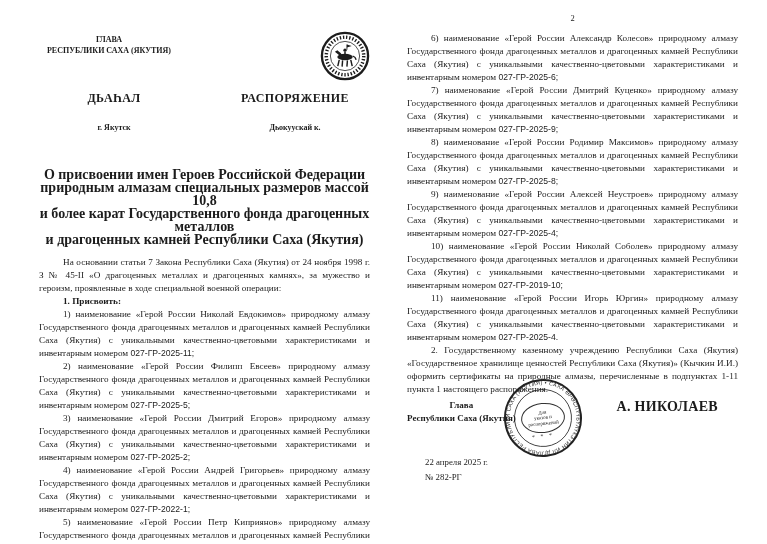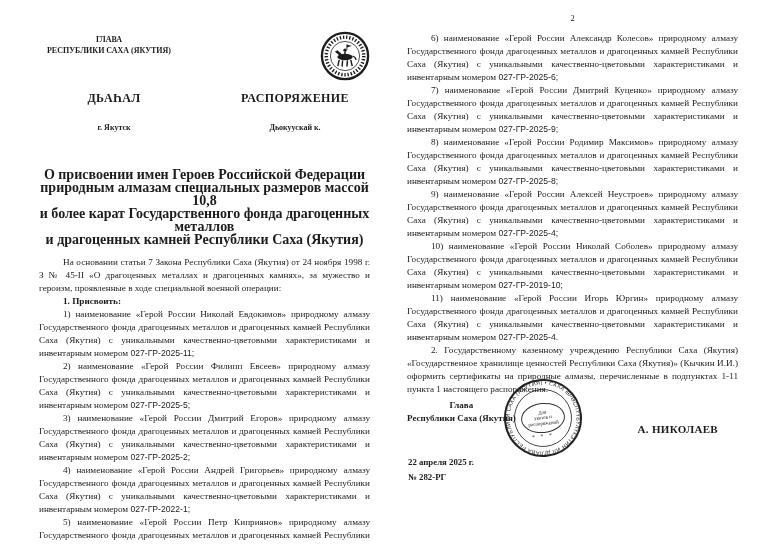--- a/index.html
+++ b/index.html
@@ -26,31 +26,31 @@
   .item { text-indent:24px; }
   .inv { font-family:"Liberation Sans","DejaVu Sans",sans-serif; font-size:8.6px; }
 
   
   .pagenum { margin-top:13px; text-align:center; font-size:8.5px; }
   .items2 { margin-top:9px; }
   .point2 { margin-top:0; text-indent:24px; }
 
   .sig-row { position:absolute; left:23px; right:29px; top:399px; display:flex; justify-content:space-between; align-items:flex-start; }
   .sig-title { font-weight:bold; font-size:9px; line-height:13px; white-space:pre-line; text-align:center; }
-  .sig-name { font-weight:bold; font-size:11px; letter-spacing:.3px; margin-top:24px; margin-right:20px; }
+  .sig-name { font-weight:bold; font-size:14px; letter-spacing:.3px; margin-top:0; margin-right:20px; }
 
   .stamp { position:absolute; left:118px; top:377px; width:82px; height:82px; }
   .stamp svg { position:absolute; left:0; top:0; }
   .stamp-center { position:absolute; left:19px; top:26px; width:44px; height:30px; border:0.8px solid #333;
                   border-radius:50%; display:flex; align-items:center; justify-content:center;
                   font-size:5px; line-height:5.5px; text-align:center; white-space:pre-line; color:#222;
                   transform:rotate(-6deg); }
   .stamp-stars { position:absolute; left:0; width:82px; top:56px; text-align:center; font-size:6px; color:#222; letter-spacing:2px; transform:rotate(-6deg); }
 
-  .date-block { position:absolute; left:24px; top:455px; font-size:8.8px; line-height:15px;font-weight:bold; }
+  .date-block { position:absolute; left:41px; top:455px; font-size:8.8px; line-height:15px; }
 </style>
 </head>
 <body>
 
 <div class="sheet" id="page1">
   <div class="hdr">
     <div class="hdr-col">ГЛАВА
 РЕСПУБЛИКИ САХА (ЯКУТИЯ)</div>
     <div class="emblem-wrap">
       <svg width="52" height="52" viewBox="0 0 52 52">

